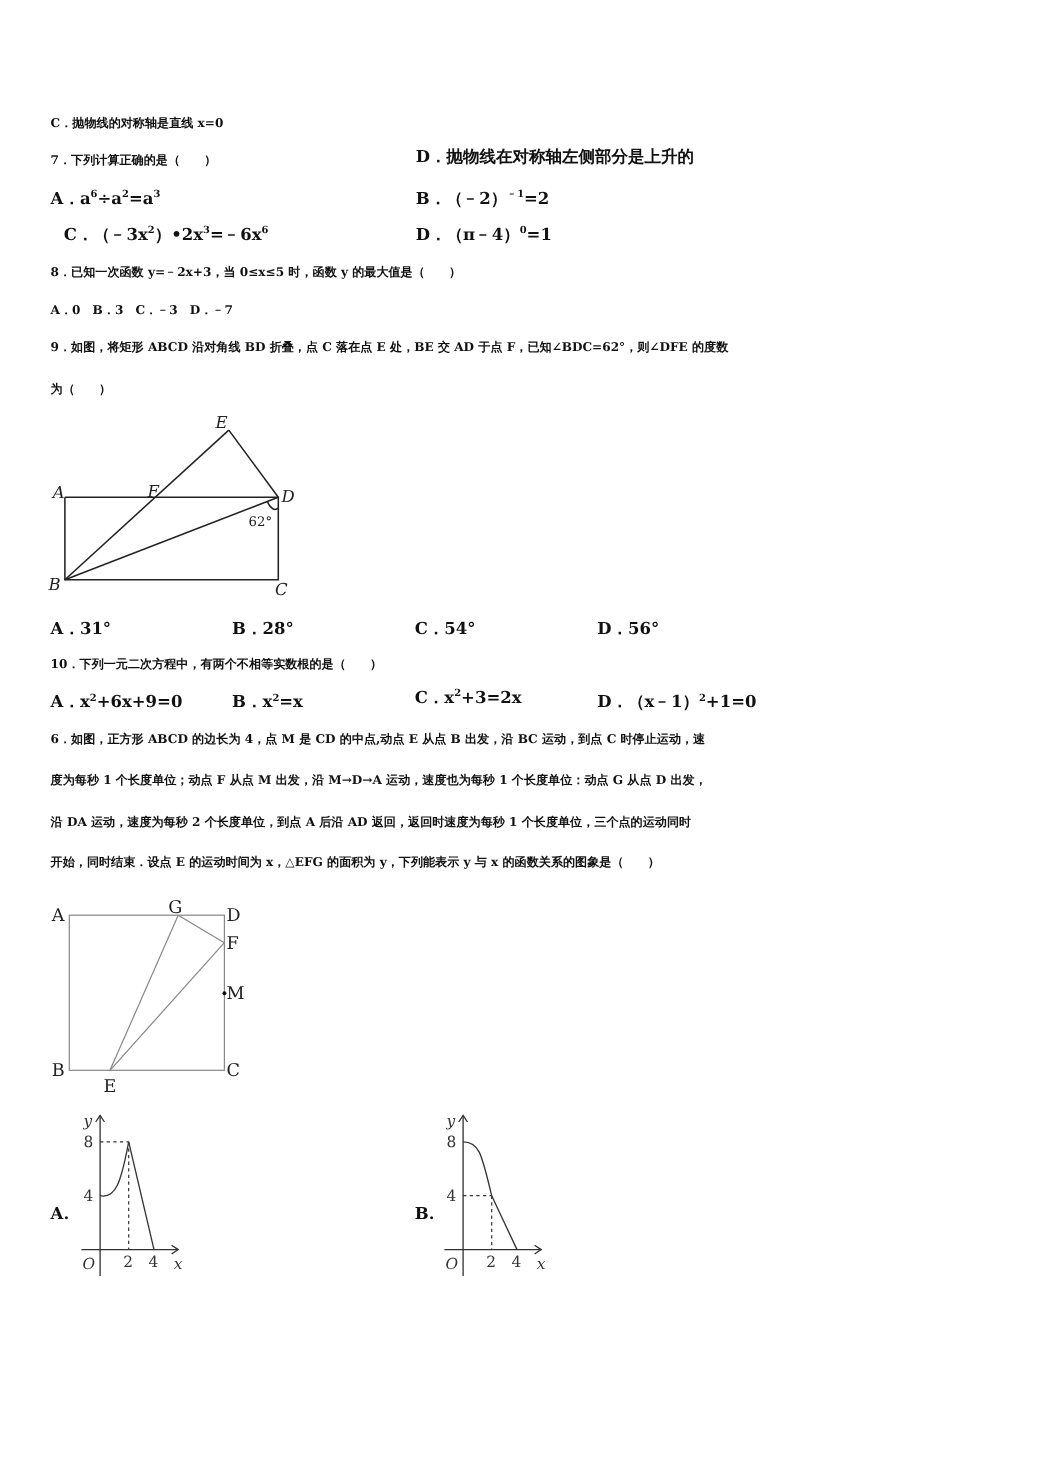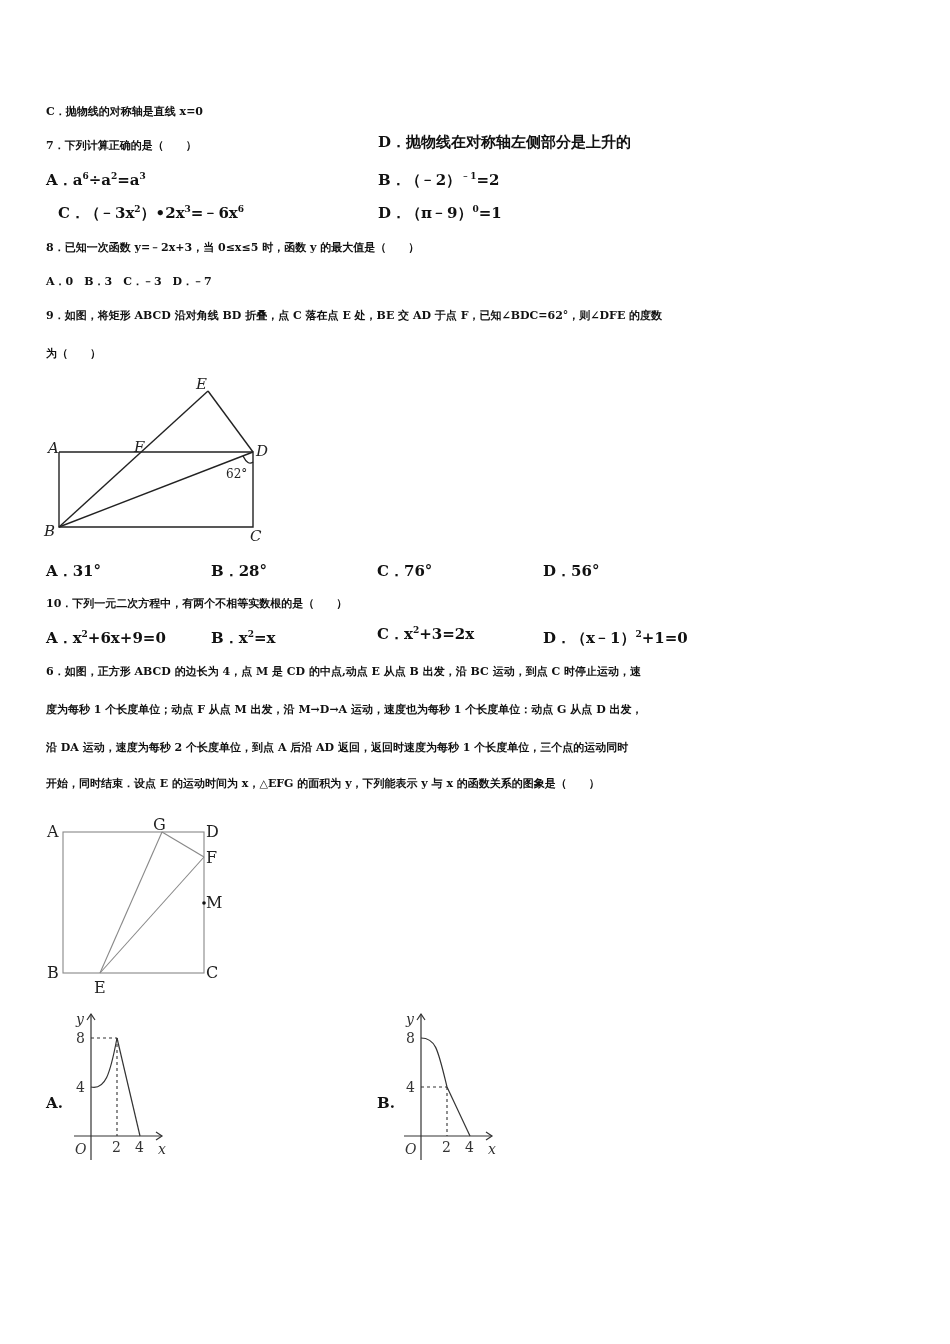--- a/index.html
+++ b/index.html
@@ -24,21 +24,21 @@
 <div class="opt" style="left:46px; top:170px;">
   <span>A．</span><span>a</span><sup>6</sup><span>÷a</span><sup>2</sup><span>=a</span><sup>3</sup>
 </div>
 <div class="opt" style="left:378px; top:170px;">
   <span>B．</span><span>（﹣2）</span><sup>﹣1</sup><span>=2</span>
 </div>
 <div class="opt" style="left:46px; top:203px;margin-left:12px;">
   <span>C．</span><span>（﹣3x</span><sup>2</sup><span>）•2x</span><sup>3</sup><span>=﹣6x</span><sup>6</sup>
 </div>
 <div class="opt" style="left:378px; top:203px;">
-  <span>D．</span><span>（π﹣9）</span><sup>0</sup><span>=1</span>
+  <span>D．</span><span>（π﹣4）</span><sup>0</sup><span>=1</span>
 </div>
 
 <div class="line" style="top:238px;">8．已知一次函数 y=﹣2x+3，当 0≤x≤5 时，函数 y 的最大值是（　　）</div>
 <div class="line" style="top:272px;">A．0　B．3　C．﹣3　D．﹣7</div>
 
 <div class="line" style="top:306px;">9．如图，将矩形 ABCD 沿对角线 BD 折叠，点 C 落在点 E 处，BE 交 AD 于点 F，已知∠BDC=62°，则∠DFE 的度数</div>
 <div class="line" style="top:344px;">为（　　）</div>
 
 <div class="fig" style="left:40px; top:370px;">
   <svg width="240" height="180" viewBox="0 0 240 180">
@@ -56,21 +56,21 @@
       <text x="216" y="86">D</text>
       <text x="156" y="19">E</text>
       <text x="94" y="82">F</text>
     </g>
     <text x="186" y="108" font-family="DejaVu Serif, serif" font-weight="normal" font-size="12" fill="#222">62°</text>
   </svg>
 </div>
 
 <div class="opt" style="left:46px; top:561px;">A．31°</div>
 <div class="opt" style="left:211px; top:561px;">B．28°</div>
-<div class="opt" style="left:377px; top:561px;">C．76°</div>
+<div class="opt" style="left:377px; top:561px;">C．54°</div>
 <div class="opt" style="left:543px; top:561px;">D．56°</div>
 
 <div class="line" style="top:594px;">10．下列一元二次方程中，有两个不相等实数根的是（　　）</div>
 <div class="opt" style="left:46px; top:628px;">
   <span>A．</span><span>x</span><sup>2</sup><span>+6x+9=0</span>
 </div>
 <div class="opt" style="left:211px; top:628px;">
   <span>B．</span><span>x</span><sup>2</sup><span>=x</span>
 </div>
 <div class="opt" style="left:377px; top:624px;text-align:right;">

